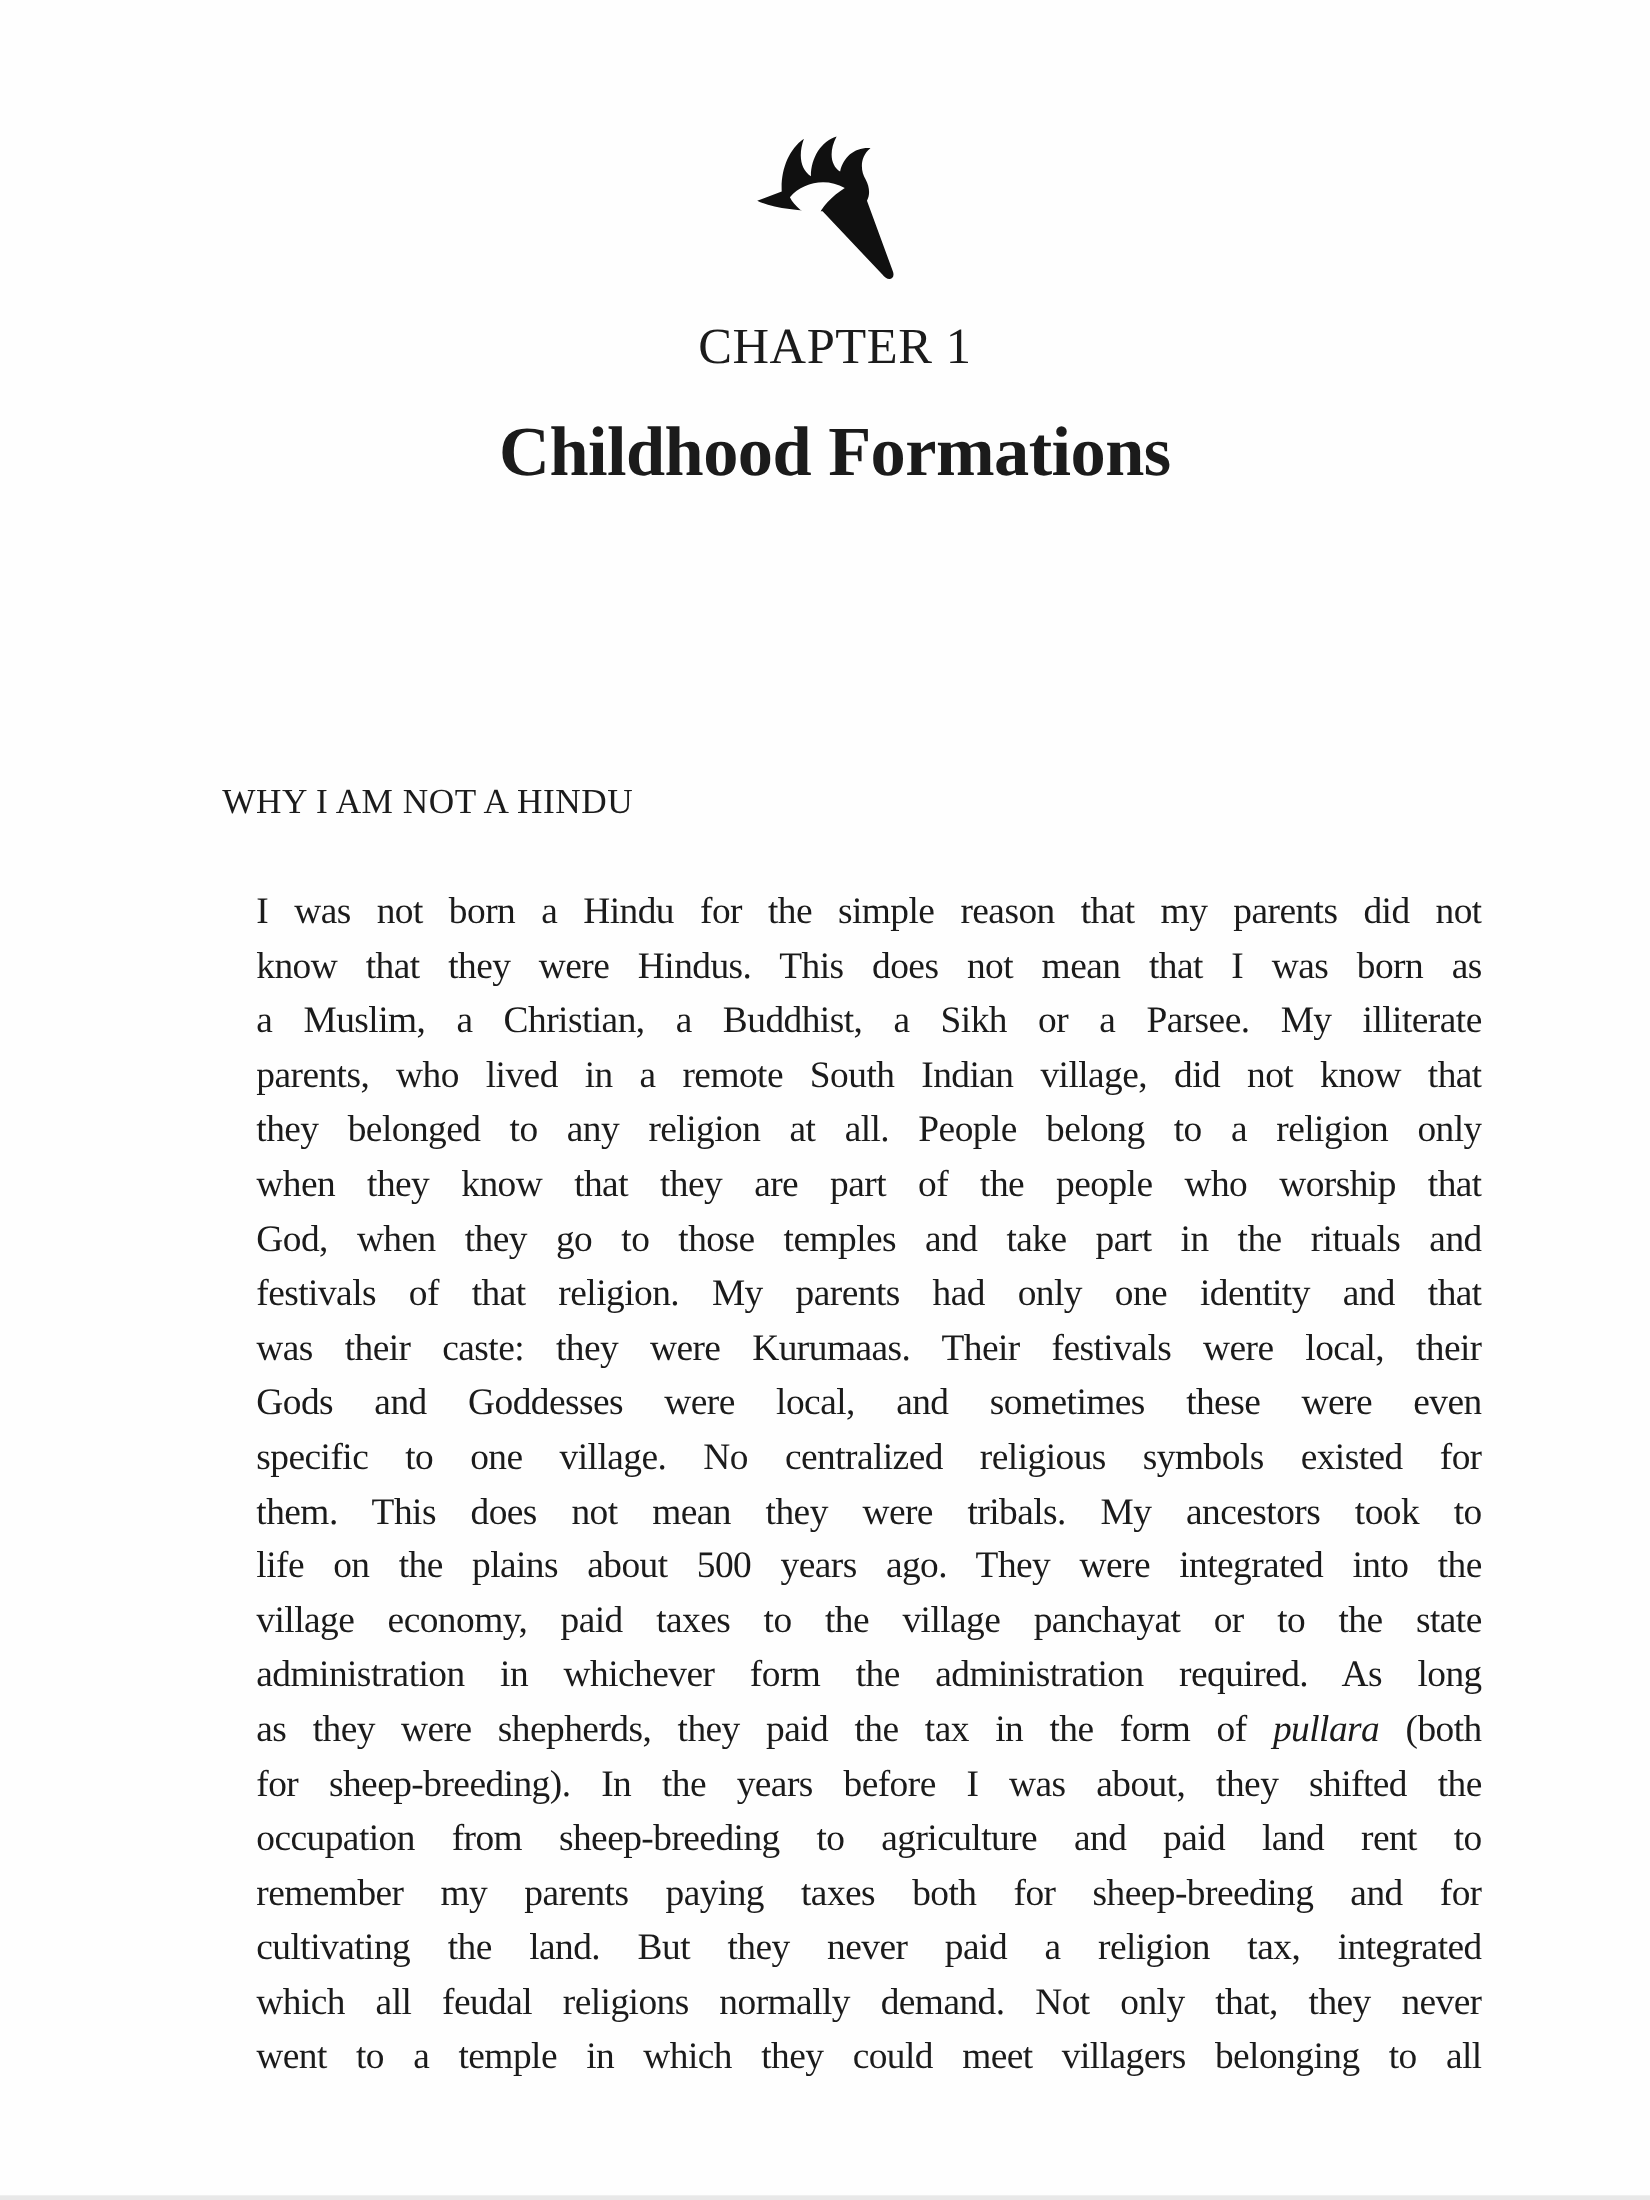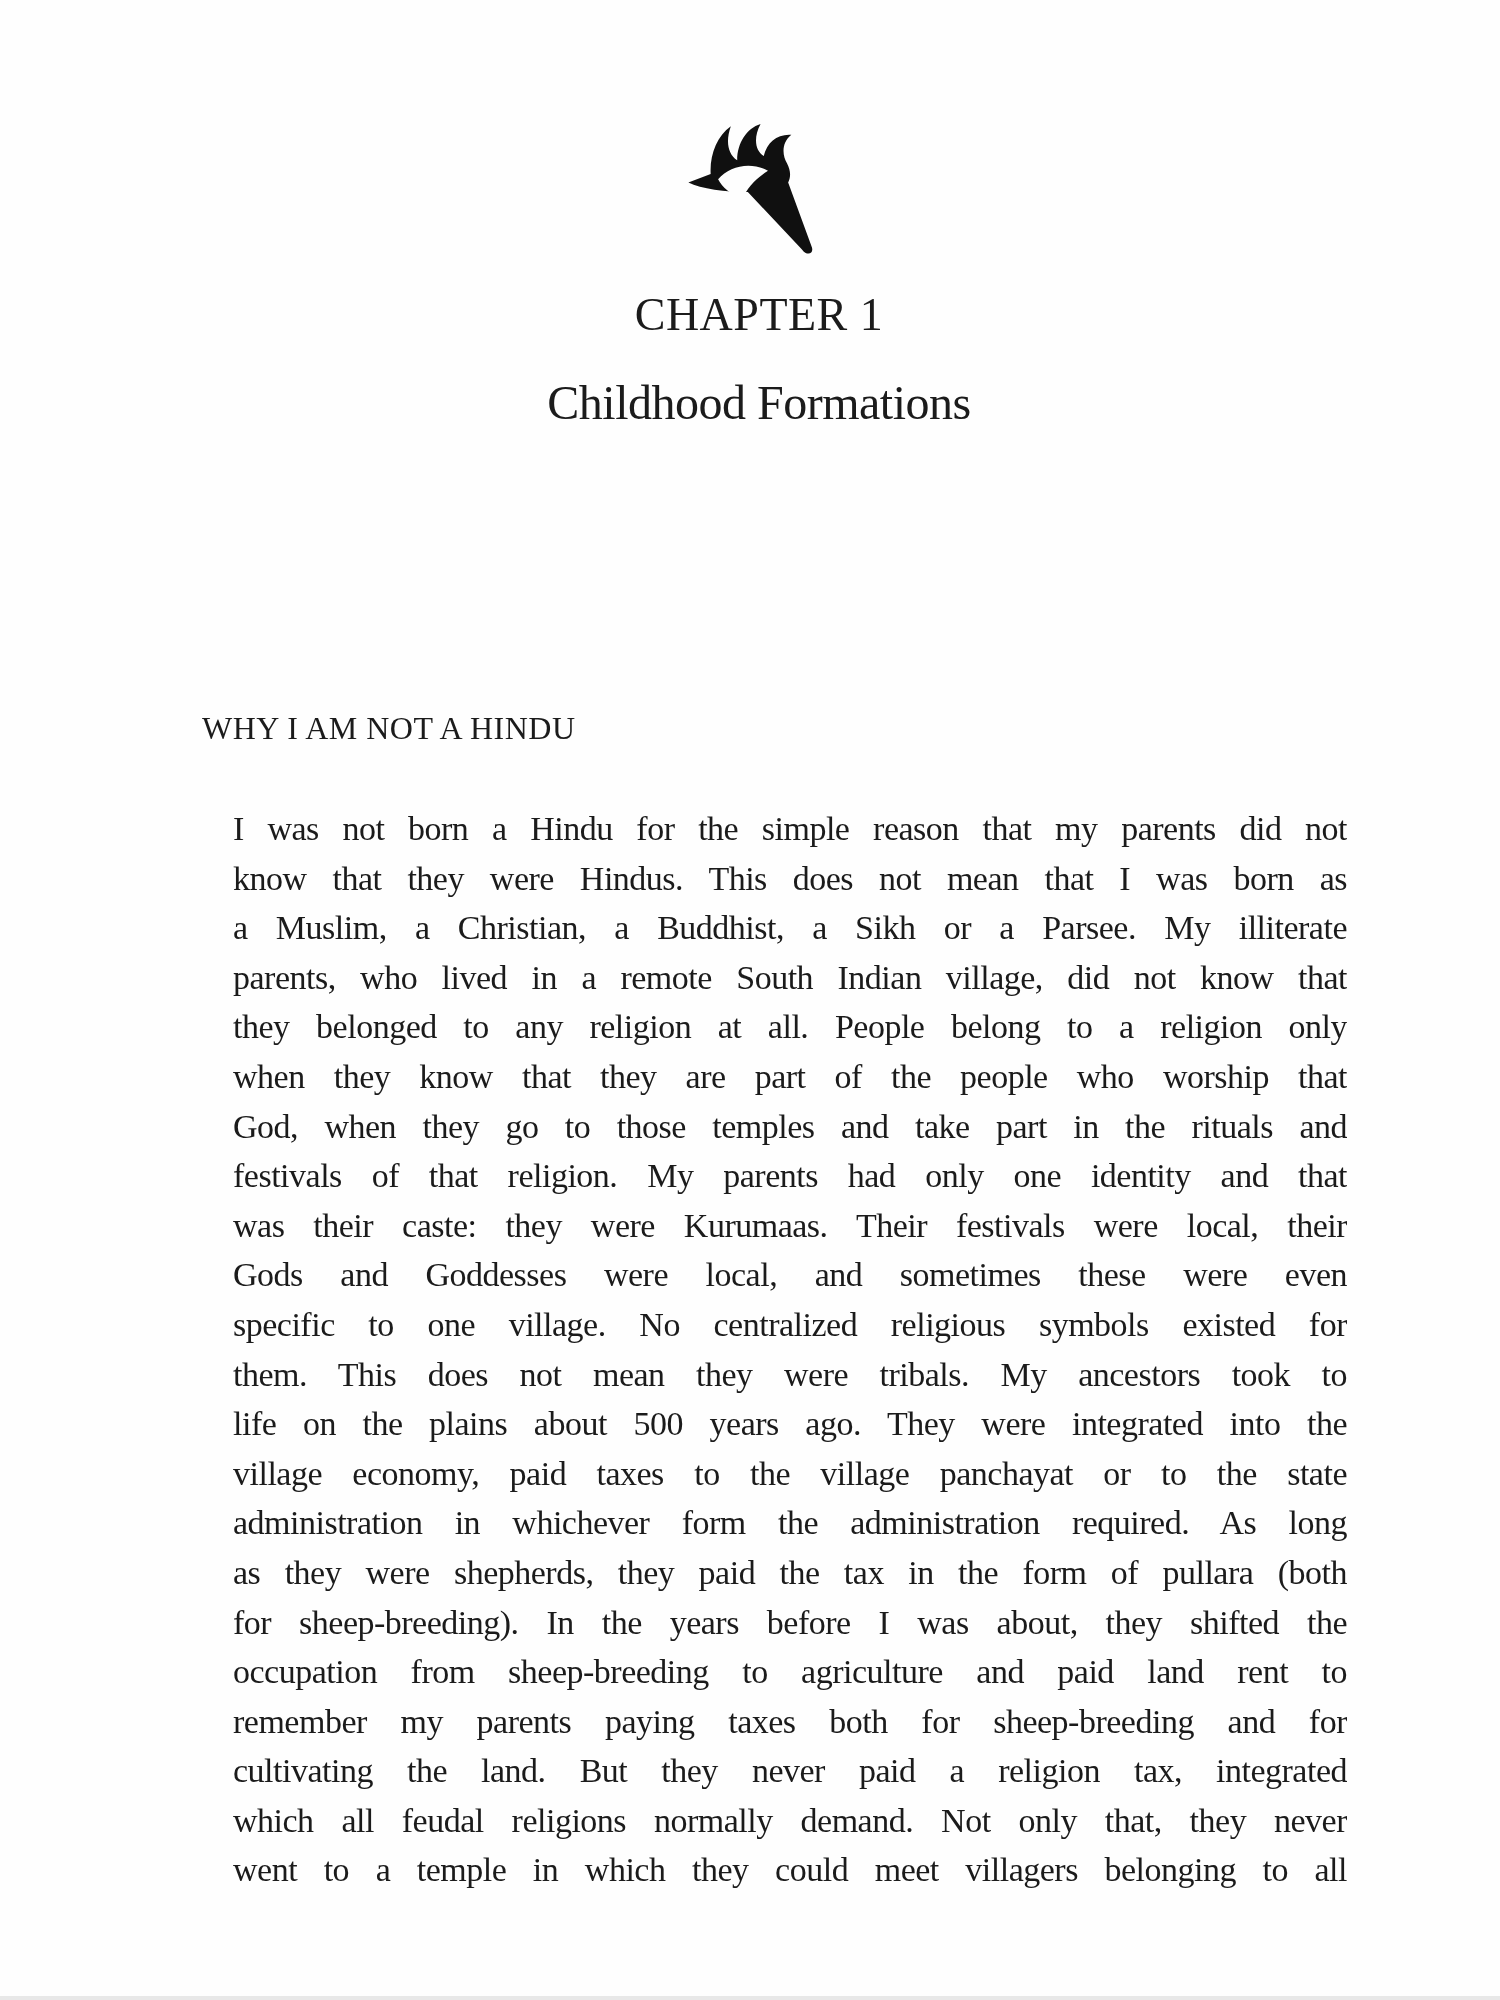--- a/index.html
+++ b/index.html
@@ -32,24 +32,25 @@
   }
   .chapter-label {
     top: 292px;
     font-size: 46px;
     letter-spacing: 0.5px;
     line-height: 1;
     white-space: nowrap;
   }
   .chapter-title {
     top: 379px;
-    font-size: 48px;
+    font-size: 64px;
     letter-spacing: -0.5px;
     line-height: 1;
     white-space: nowrap;
+    font-weight: bold;
   }
   .section-heading {
     position: absolute;
     left: 202px;
     top: 712px;
     font-size: 32px;
     letter-spacing: 0.5px;
     line-height: 1;
     white-space: nowrap;
   }
@@ -69,20 +70,21 @@
     text-align: justify;
     text-justify: inter-word;
   }
   
   .line::after {
     content: "";
     display: inline-block;
     width: 100%;
   }
   .it {
+    font-style: italic;
   }
 </style>
 </head>
 <body>
 
 <div class="page">
 
   <svg class="ornament" viewBox="0 0 130 130" xmlns="http://www.w3.org/2000/svg" aria-hidden="true">
 
     <path fill="#101010" d="

